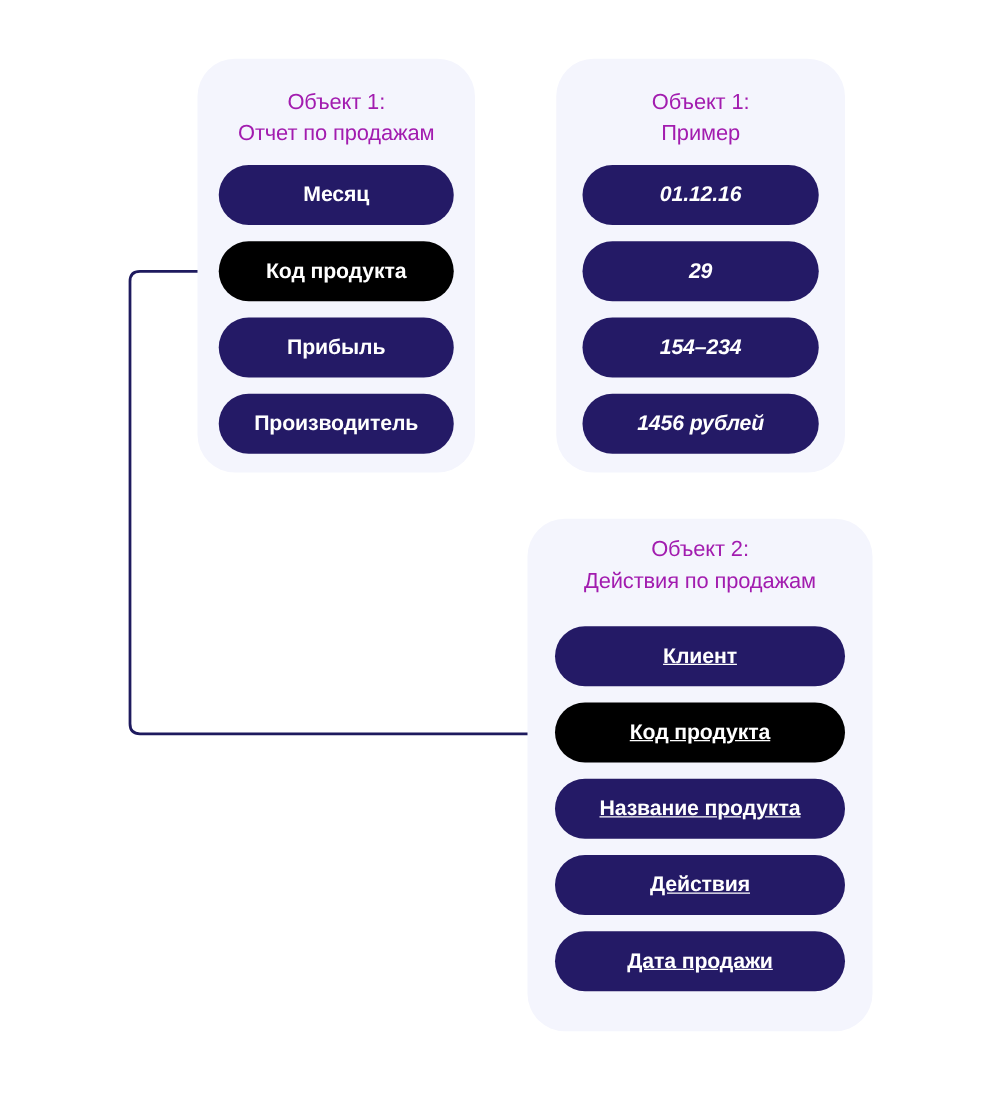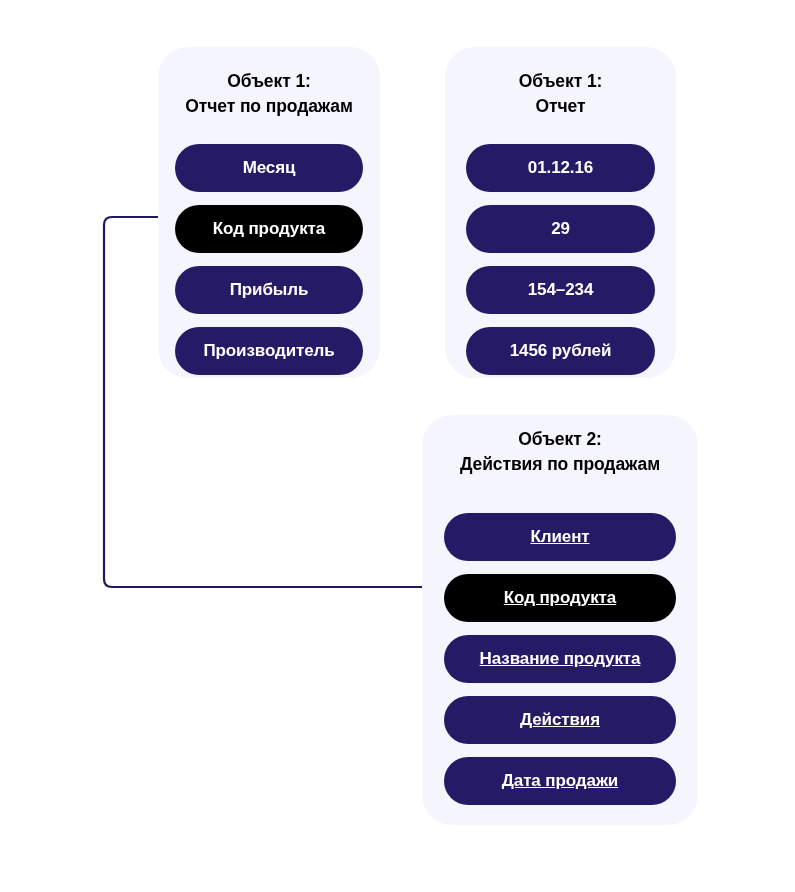--- a/index.html
+++ b/index.html
@@ -33,46 +33,45 @@
   }
   #panel-report   { left: 158px; top: 47px;  width: 222px; height: 331px; }
   #panel-example  { left: 445px; top: 47px;  width: 231px; height: 331px; }
   #panel-actions  { left: 422px; top: 415px; width: 276px; height: 410px; }
 
   .panel-title {
     position: absolute;
     left: 0;
     right: 0;
     text-align: center;
-    color: #000000;
-    font-weight: bold;
+    color: #a21caf;
+    font-weight: normal;
     font-size: 17.5px;
     line-height: 25px;
     letter-spacing: -0.1px;
     white-space: nowrap;
   }
   #panel-report .panel-title  { top: 22px; }
   #panel-example .panel-title { top: 22px; }
   #panel-actions .panel-title { top: 12px; }
 
   .panel-title .line2 { display: block; }
 
   
   .pill-list {
     position: absolute;
     left: 0;
     right: 0;
     display: flex;
     flex-direction: column;
     align-items: center;
     gap: 13px;
-    margin-top: 12px;
   }
   #panel-report .pill-list  { top: 85px; }
-  #panel-example .pill-list { top: 85px; }
+  #panel-example .pill-list { top: 85px; font-style: italic; }
   #panel-actions .pill-list { top: 86px; }
 
   .pill {
     height: 48px;
     border-radius: 24px;
     background: #241a66;
     color: #ffffff;
     display: flex;
     align-items: center;
     justify-content: center;
@@ -120,21 +119,21 @@
       <div class="pill">Месяц</div>
       <div class="pill highlight">Код продукта</div>
       <div class="pill">Прибыль</div>
       <div class="pill">Производитель</div>
     </div>
   </div>
 
   <div class="panel" id="panel-example">
     <div class="panel-title">
       <span>Объект 1:</span>
-      <span class="line2">Отчет</span>
+      <span class="line2">Пример</span>
     </div>
     <div class="pill-list">
       <div class="pill">01.12.16</div>
       <div class="pill">29</div>
       <div class="pill">154–234</div>
       <div class="pill">1456 рублей</div>
     </div>
   </div>
 
   <div class="panel" id="panel-actions">

